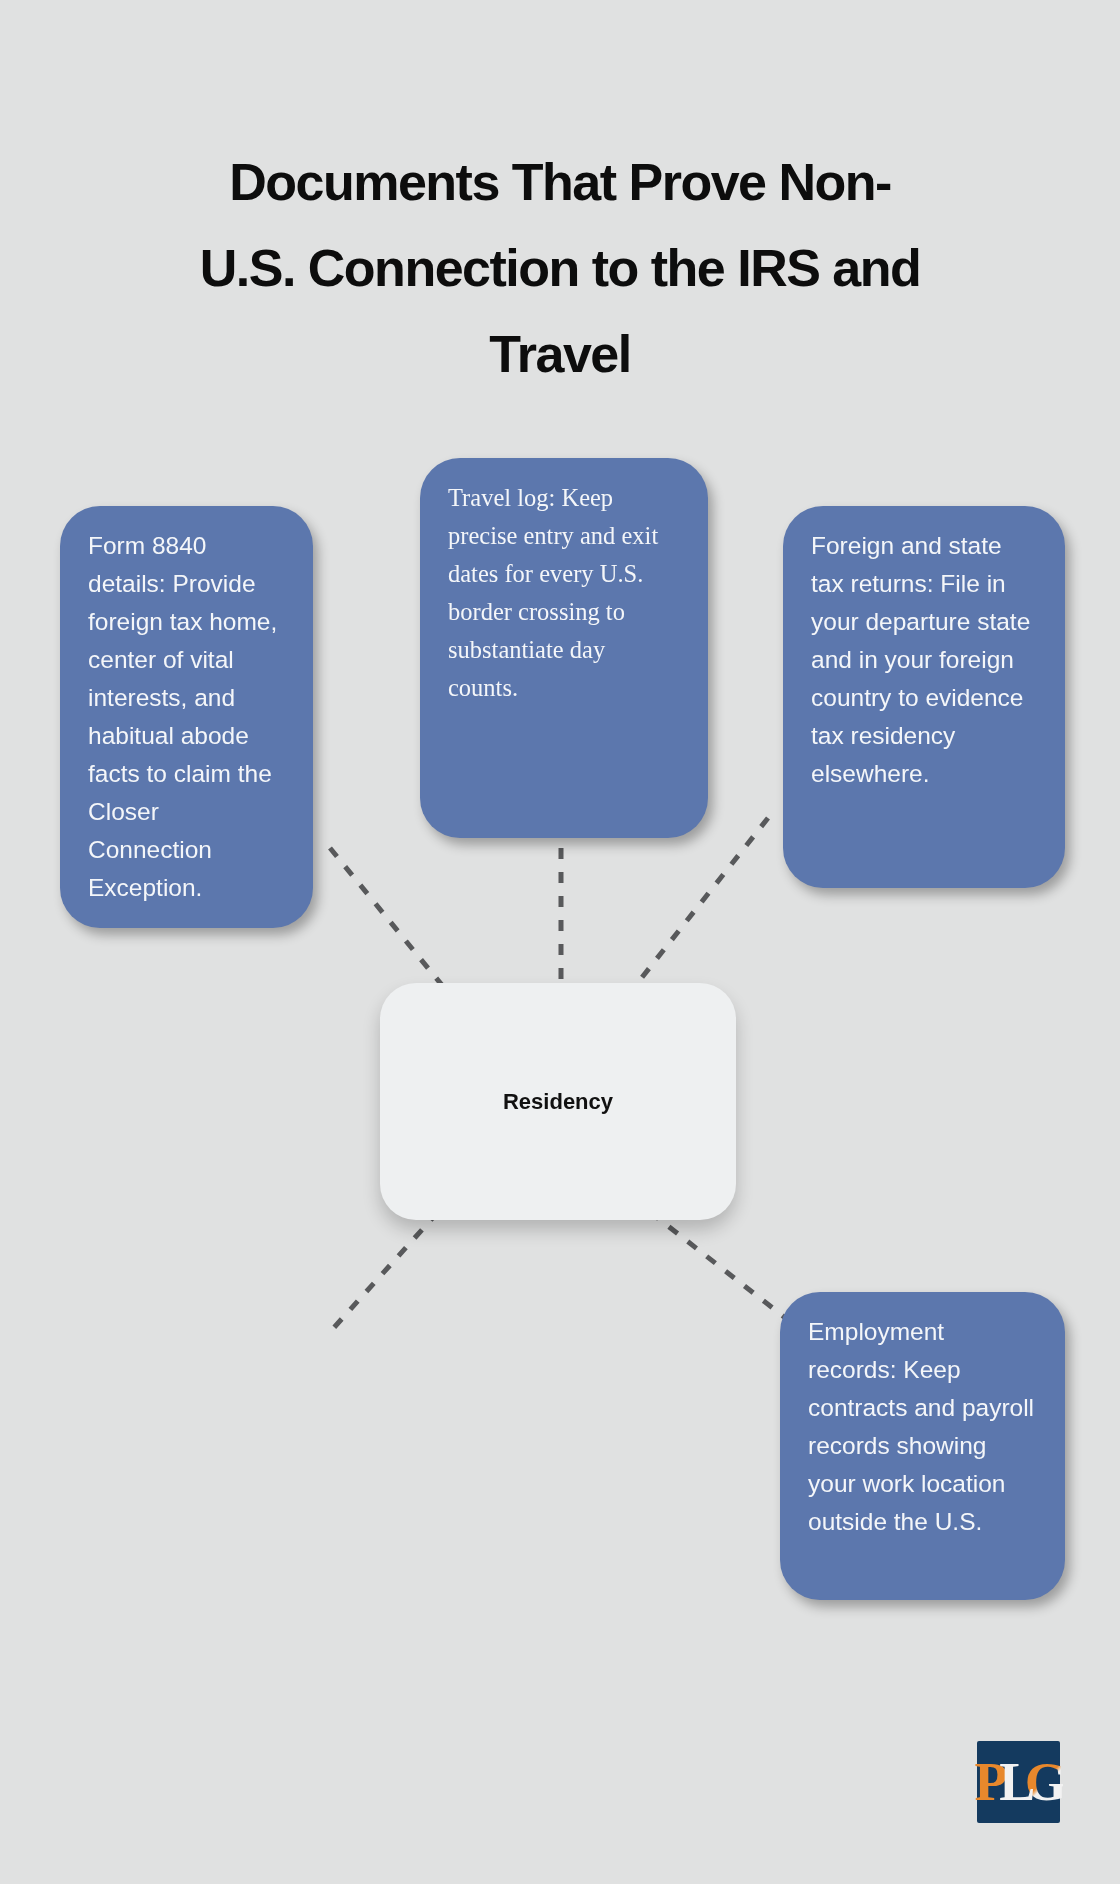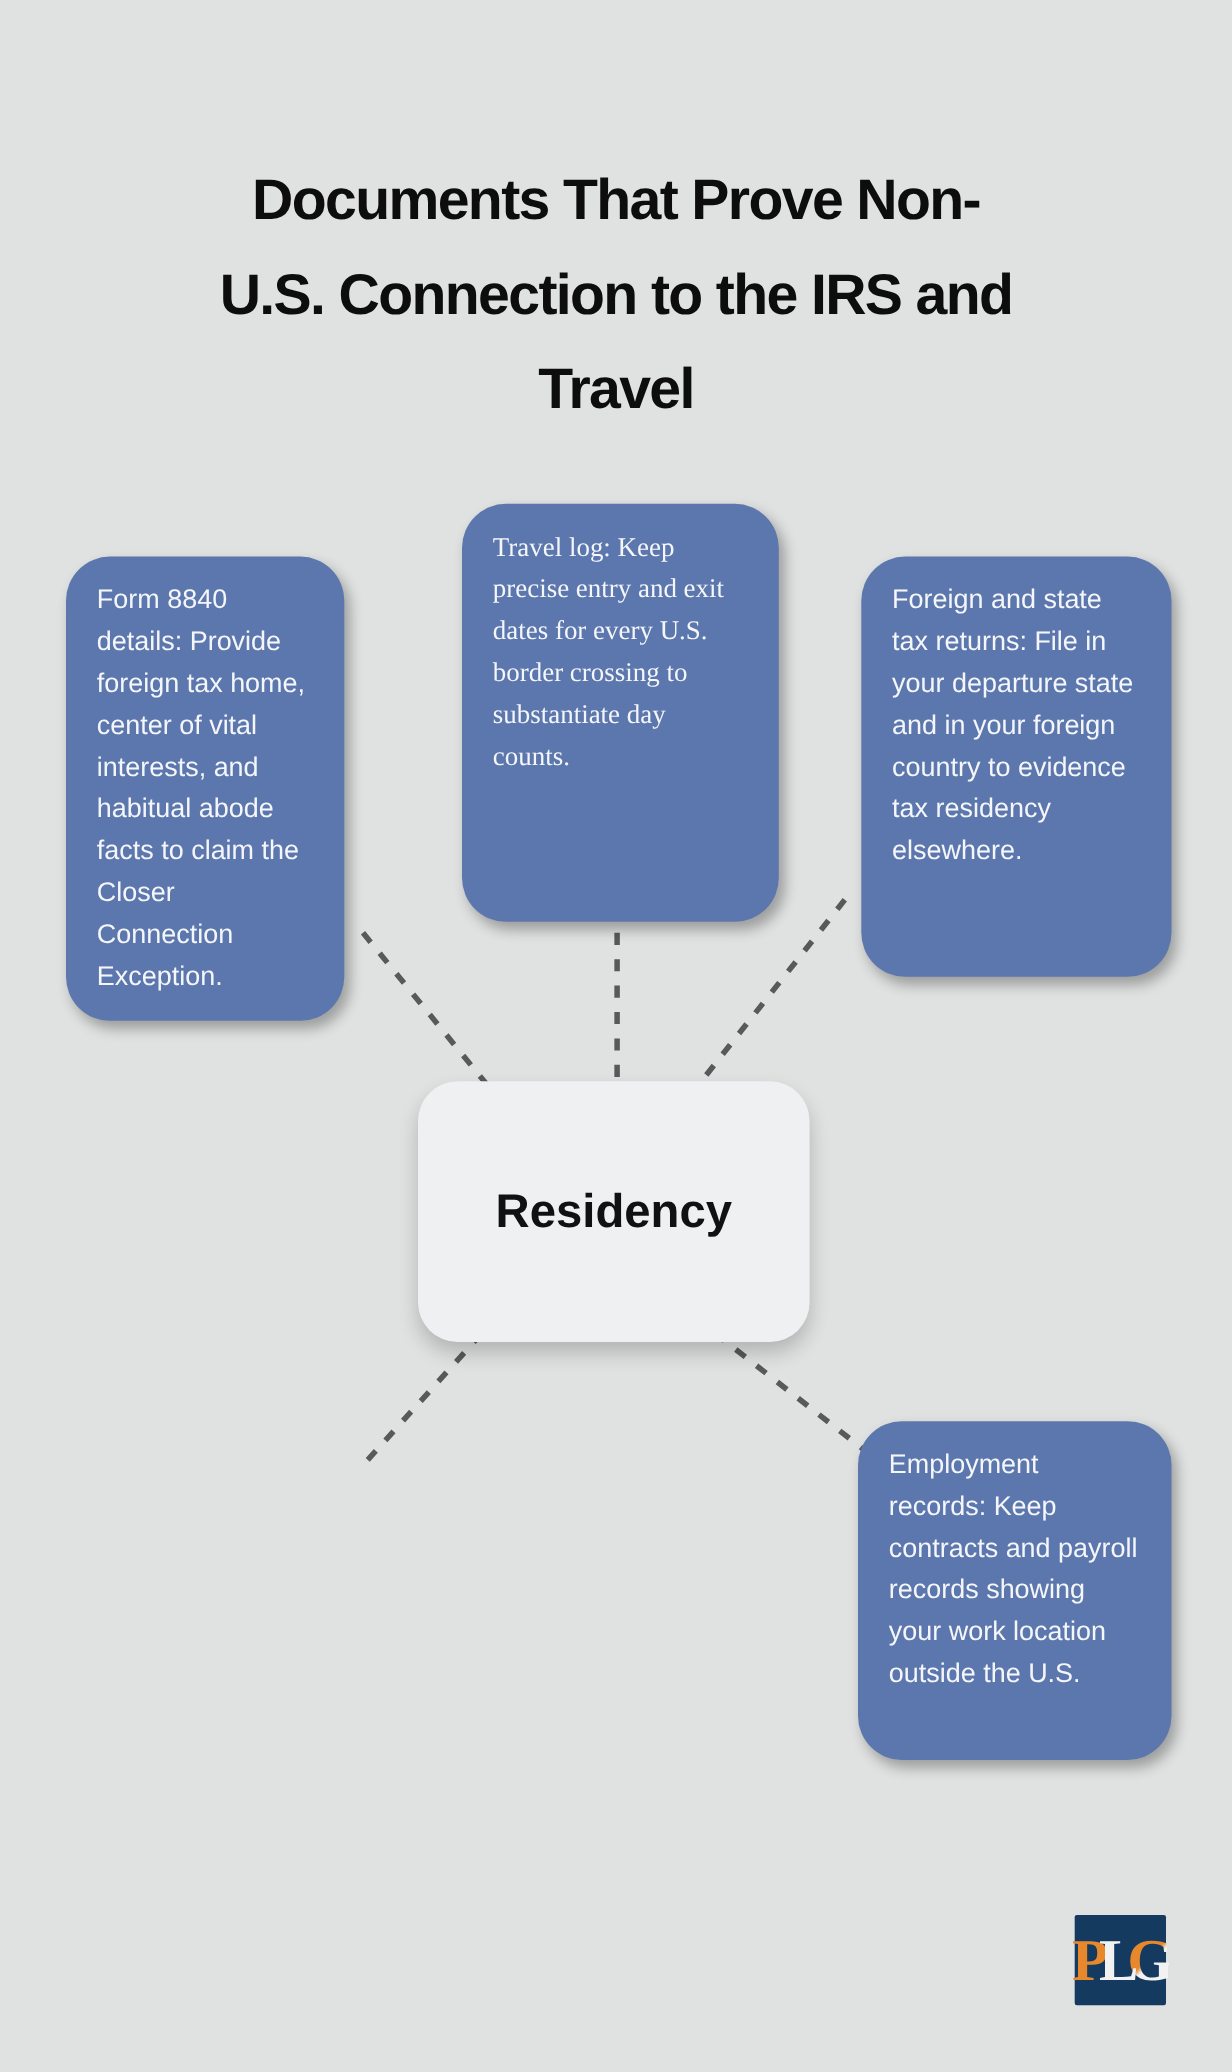--- a/index.html
+++ b/index.html
@@ -41,21 +41,21 @@
   .node-4{left:60px;top:1293px;width:281px;height:346px;}
   .node-5{left:780px;top:1292px;width:285px;height:308px;}
   .center-node{
     position:absolute;z-index:2;
     left:380px;top:983px;width:356px;height:237px;
     background:var(--center_bg,#eef0f1);
     border-radius:36px;
     box-shadow:0 10px 18px rgba(0,0,0,0.20);
     display:flex;align-items:center;justify-content:center;
     text-align:center;
-    font-size:43px;font-weight:bold;line-height:47px;
+    font-size:22px;font-weight:bold;line-height:47px;
     color:var(--center_text,#111111);
   }
   .center-node span{display:block;}
   .logo{
     position:absolute;z-index:2;
     left:977px;top:1741px;width:83px;height:82px;
     background:var(--logo_bg,#143a5f);
     border-radius:2px;
     display:flex;align-items:center;justify-content:center;
     font-family:"Liberation Serif","DejaVu Serif",serif;

